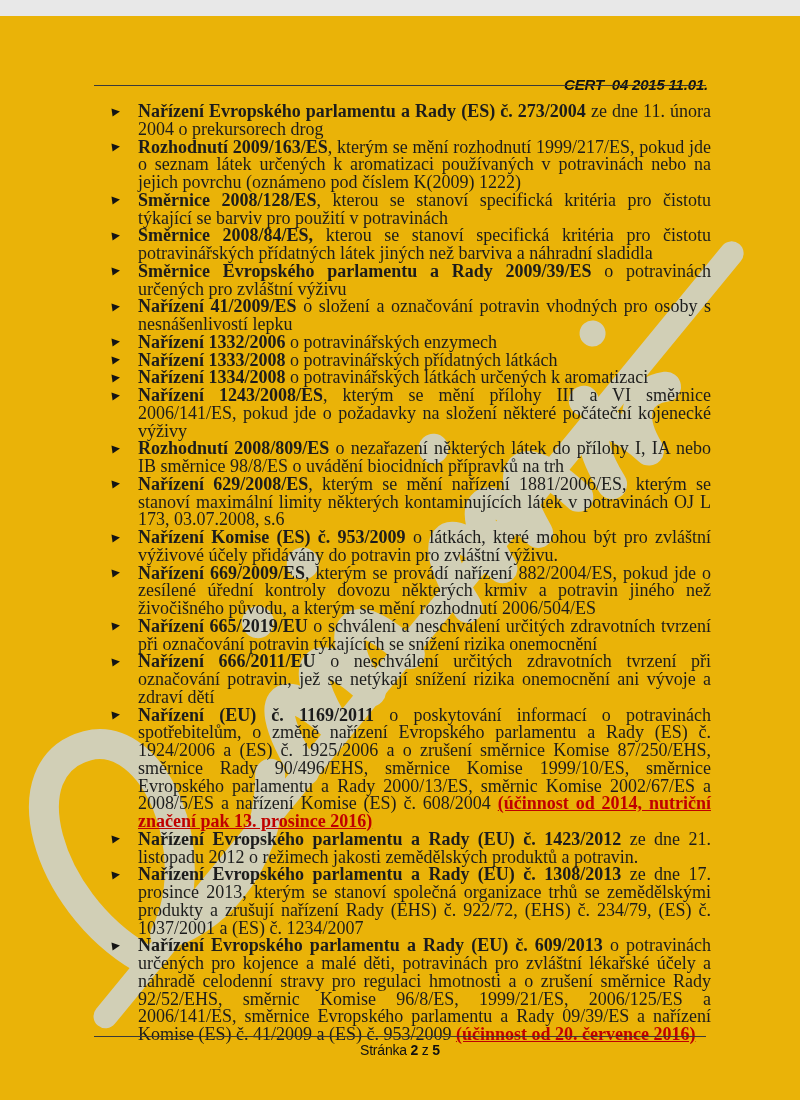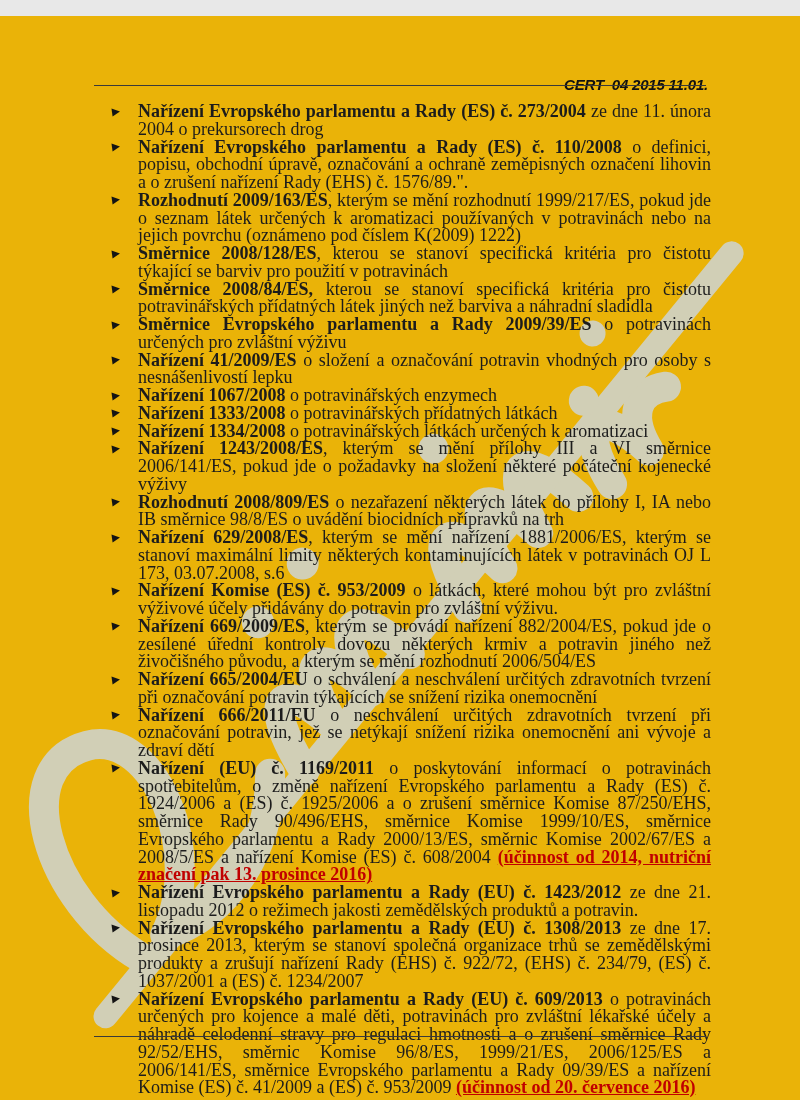--- a/index.html
+++ b/index.html
@@ -92,37 +92,37 @@
     </g>
   </svg>
 
   <div class="header">
     <span>CERT  04 2015 11.01.</span>
   </div>
   <div class="header-rule"></div>
 
   <div class="list">
       <div class="item"><span class="marker" title="➢"></span><span><b>Nařízení Evropského parlamentu a Rady (ES) č. 273/2004</b> ze dne 11. února 2004 o prekursorech drog</span></div>
-      <div class="item"><span class="marker" title="➢"></span><span><b>Nařízení Evropského parlamentu a Rady (ES) č. 110/2008</b> o definici, popisu, obchodní úpravě, označování a ochraně zeměpisných označení lihovin a o zrušení nařízení Rady (EHS) č. 1576/89.".</span></div>
       <div class="item"><span class="marker" title="➢"></span><span><b>Rozhodnutí 2009/163/ES</b>, kterým se mění rozhodnutí 1999/217/ES, pokud jde o seznam látek určených k aromatizaci používaných v potravinách nebo na jejich povrchu (oznámeno pod číslem K(2009) 1222)</span></div>
       <div class="item"><span class="marker" title="➢"></span><span><b>Směrnice 2008/128/ES</b>, kterou se stanoví specifická kritéria pro čistotu týkající se barviv pro použití v potravinách</span></div>
       <div class="item"><span class="marker" title="➢"></span><span><b>Směrnice 2008/84/ES,</b> kterou se stanoví specifická kritéria pro čistotu potravinářských přídatných látek jiných než barviva a náhradní sladidla</span></div>
       <div class="item"><span class="marker" title="➢"></span><span><b>Směrnice Evropského parlamentu a Rady 2009/39/ES</b> o potravinách určených pro zvláštní výživu</span></div>
       <div class="item"><span class="marker" title="➢"></span><span><b>Nařízení 41/2009/ES</b> o složení a označování potravin vhodných pro osoby s nesnášenlivostí lepku</span></div>
-      <div class="item"><span class="marker" title="➢"></span><span><b>Nařízení 1067/2008</b> o potravinářských enzymech</span></div>
+      <div class="item"><span class="marker" title="➢"></span><span><b>Nařízení 1332/2006</b> o potravinářských enzymech</span></div>
       <div class="item"><span class="marker" title="➢"></span><span><b>Nařízení 1333/2008</b> o potravinářských přídatných látkách</span></div>
       <div class="item"><span class="marker" title="➢"></span><span><b>Nařízení 1334/2008</b> o potravinářských látkách určených k aromatizaci</span></div>
       <div class="item"><span class="marker" title="➢"></span><span><b>Nařízení 1243/2008/ES</b>, kterým se mění přílohy III a VI směrnice 2006/141/ES, pokud jde o požadavky na složení některé počáteční kojenecké výživy</span></div>
       <div class="item"><span class="marker" title="➢"></span><span><b>Rozhodnutí 2008/809/ES</b> o nezařazení některých látek do přílohy I, IA nebo IB směrnice 98/8/ES o uvádění biocidních přípravků na trh</span></div>
       <div class="item"><span class="marker" title="➢"></span><span><b>Nařízení 629/2008/ES</b>, kterým se mění nařízení 1881/2006/ES, kterým se stanoví maximální limity některých kontaminujících látek v potravinách  OJ L 173, 03.07.2008, s.6</span></div>
       <div class="item"><span class="marker" title="➢"></span><span><b>Nařízení Komise (ES) č. 953/2009</b> o látkách, které mohou být pro zvláštní výživové účely přidávány do potravin pro zvláštní výživu.</span></div>
       <div class="item"><span class="marker" title="➢"></span><span><b>Nařízení 669/2009/ES</b>, kterým se provádí nařízení  882/2004/ES, pokud jde o zesílené úřední kontroly dovozu některých krmiv a potravin jiného než živočišného původu, a kterým se mění rozhodnutí 2006/504/ES</span></div>
-      <div class="item"><span class="marker" title="➢"></span><span><b>Nařízení 665/2004/EU</b> o schválení a neschválení určitých zdravotních tvrzení při označování potravin týkajících se snížení rizika onemocnění</span></div>
+      <div class="item"><span class="marker" title="➢"></span><span><b>Nařízení 665/2019/EU</b> o schválení a neschválení určitých zdravotních tvrzení při označování potravin týkajících se snížení rizika onemocnění</span></div>
       <div class="item"><span class="marker" title="➢"></span><span><b>Nařízení 666/2011/EU</b> o neschválení určitých zdravotních tvrzení při označování potravin, jež se netýkají snížení rizika onemocnění ani vývoje a zdraví dětí</span></div>
       <div class="item"><span class="marker" title="➢"></span><span><b>Nařízení (EU) č. 1169/2011</b>  o poskytování informací o potravinách spotřebitelům, o změně nařízení Evropského parlamentu a Rady (ES) č. 1924/2006 a (ES) č. 1925/2006 a o zrušení směrnice Komise 87/250/EHS, směrnice Rady 90/496/EHS, směrnice Komise 1999/10/ES, směrnice Evropského parlamentu a Rady 2000/13/ES, směrnic Komise 2002/67/ES a 2008/5/ES a nařízení Komise (ES) č. 608/2004 <span class="highlight">(účinnost od 2014, nutriční značení pak 13. prosince 2016)</span></span></div>
       <div class="item"><span class="marker" title="➢"></span><span><b>Nařízení Evropského parlamentu a Rady (EU) č. 1423/2012</b> ze dne 21. listopadu 2012 o režimech jakosti zemědělských produktů a potravin.</span></div>
       <div class="item"><span class="marker" title="➢"></span><span><b>Nařízení Evropského parlamentu a Rady (EU) č. 1308/2013</b> ze dne 17. prosince 2013, kterým se stanoví společná organizace trhů se zemědělskými produkty a zrušují nařízení Rady (EHS) č. 922/72, (EHS) č. 234/79, (ES) č. 1037/2001 a (ES) č. 1234/2007</span></div>
       <div class="item"><span class="marker" title="➢"></span><span><b>Nařízení Evropského parlamentu a Rady (EU) č. 609/2013</b> o potravinách určených pro kojence a malé děti, potravinách pro zvláštní lékařské účely a náhradě celodenní stravy pro regulaci hmotnosti a o zrušení směrnice Rady 92/52/EHS, směrnic Komise 96/8/ES, 1999/21/ES, 2006/125/ES a 2006/141/ES, směrnice Evropského parlamentu a Rady 09/39/ES a nařízení Komise (ES) č. 41/2009 a (ES) č. 953/2009 <span class="highlight">(účinnost od 20. července 2016)</span></span></div>
     </div>
 
   <div class="footer-rule"></div>
+  <div class="footer"><span>Stránka </span><b>2</b><span> z </span><b>5</b></div>
 
 </div>
 
 </body></html>

